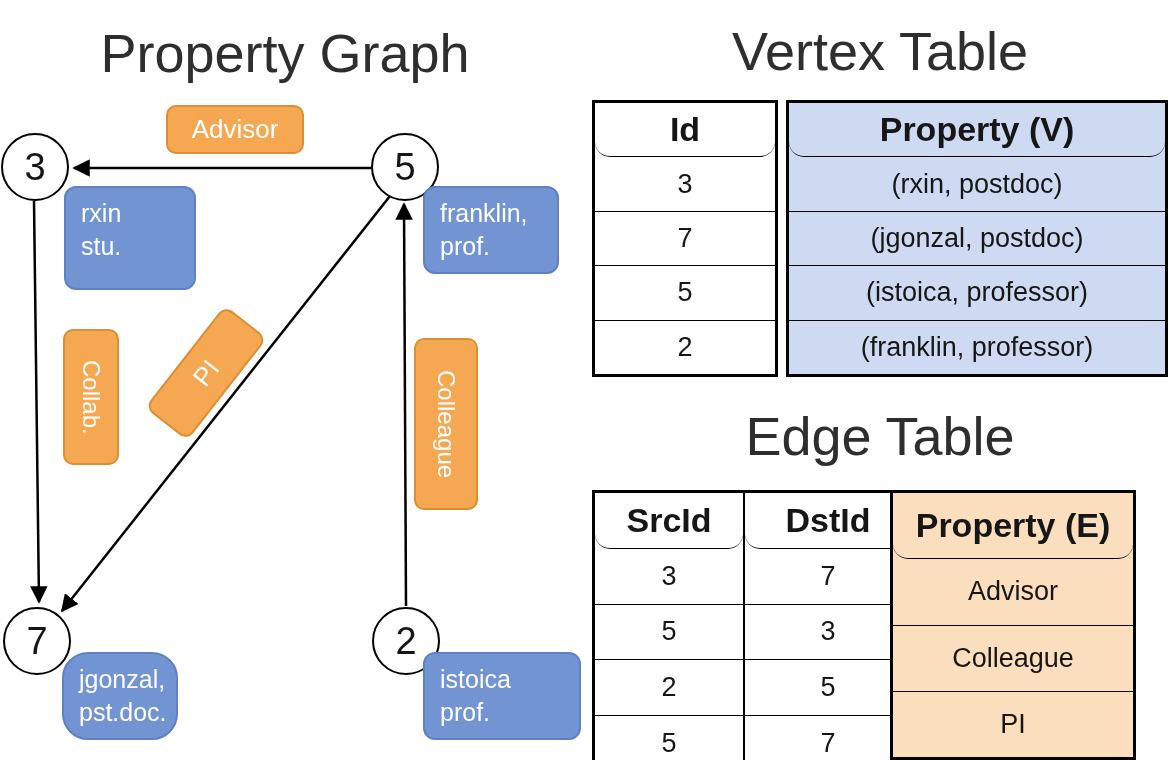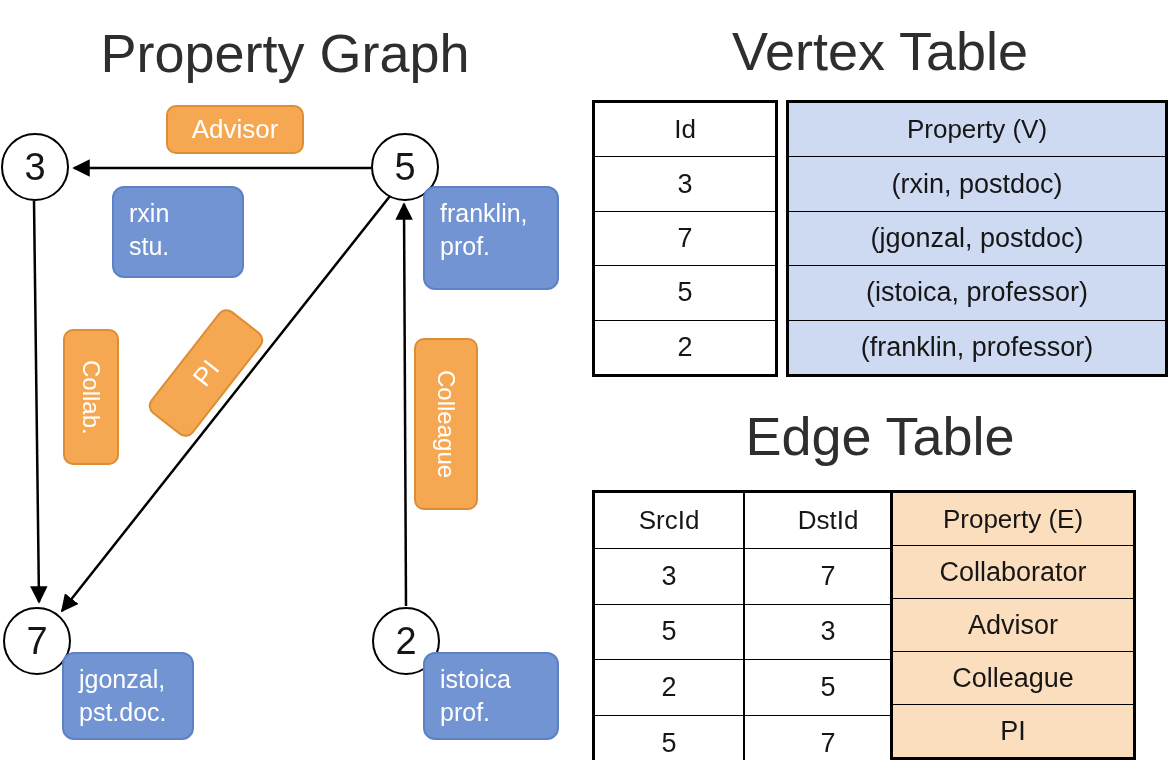--- a/index.html
+++ b/index.html
@@ -63,21 +63,21 @@
   }
   .inner-col { display:flex; flex-direction:column; flex:1; }
   .inner-col.bordered { border-right:2px solid #000; }
   .tbl-cell {
     flex:1;
     display:flex; align-items:center; justify-content:center;
     font-size:27px; color:#161616;
     border-bottom:1.5px solid #000;
   }
   .tbl-cell:last-child { border-bottom:none; }
-  .tbl-cell.hdr { font-weight:normal; font-size:26px; }
+  .tbl-cell.hdr { font-weight:bold; font-size:34px;border-radius:15px; }
   .blue-col  { background:#CDDAF1; }
   .peach-col { background:#FBDEBD; }
 </style>
 </head>
 <body>
 
 <div class="title" style="left:60px; top:22px; width:450px;">Property Graph</div>
 
 <svg class="arrows" width="1170" height="760">
   <defs>
@@ -97,33 +97,33 @@
 <div class="circle" style="left:371px; top:133px;">
   <span>5</span>
 </div>
 <div class="circle" style="left:3px; top:607px;">
   <span>7</span>
 </div>
 <div class="circle" style="left:372px; top:607px;">
   <span>2</span>
 </div>
 
-<div class="vprop" style="left:64px; top:186px; width:132px; height:92px;margin-left:48px;">
+<div class="vprop" style="left:64px; top:186px; width:132px; height:104px;">
   <span style="display:block">rxin</span>
   <span style="display:block">stu.</span>
 </div>
-<div class="vprop" style="left:423px; top:186px; width:136px; height:104px;">
+<div class="vprop" style="left:423px; top:186px; width:136px; height:88px;">
   <span style="display:block">franklin,</span>
   <span style="display:block">prof.</span>
 </div>
-<div class="vprop" style="left:62px; top:652px; width:132px; height:88px;">
+<div class="vprop" style="left:62px; top:652px; width:116px; height:88px;border-radius:26px;">
   <span style="display:block">jgonzal,</span>
   <span style="display:block">pst.doc.</span>
 </div>
-<div class="vprop" style="left:423px; top:652px; width:136px; height:88px;">
+<div class="vprop" style="left:423px; top:652px; width:158px; height:88px;">
   <span style="display:block">istoica</span>
   <span style="display:block">prof.</span>
 </div>
 
 <div class="eprop" style="left:166px; top:105px; width:138px; height:49px;">Advisor</div>
 <div class="eprop vert" style="left:63px; top:329px; width:56px; height:136px;">Collab.</div>
 <div class="eprop rot-pi" style="left:141px; top:346px; width:130px; height:54px;">PI</div>
 <div class="eprop vert" style="left:414px; top:338px; width:64px; height:172px;">Colleague</div>
 
 <div class="title" style="left:592px; top:20px; width:576px;">Vertex Table</div>
@@ -163,18 +163,17 @@
     <div class="tbl-cell">7</div>
     <div class="tbl-cell">3</div>
     <div class="tbl-cell">5</div>
     <div class="tbl-cell">7</div>
   </div>
 </div>
 
 <div class="tbl-box" style="left:890px; top:490px; width:246px; height:270px;">
   <div class="inner-col peach-col">
     <div class="tbl-cell hdr">Property (E)</div>
-    <div class="tbl-cell">Collaborator</div>
     <div class="tbl-cell">Advisor</div>
     <div class="tbl-cell">Colleague</div>
     <div class="tbl-cell">PI</div>
   </div>
 </div>
 
 </body></html>

